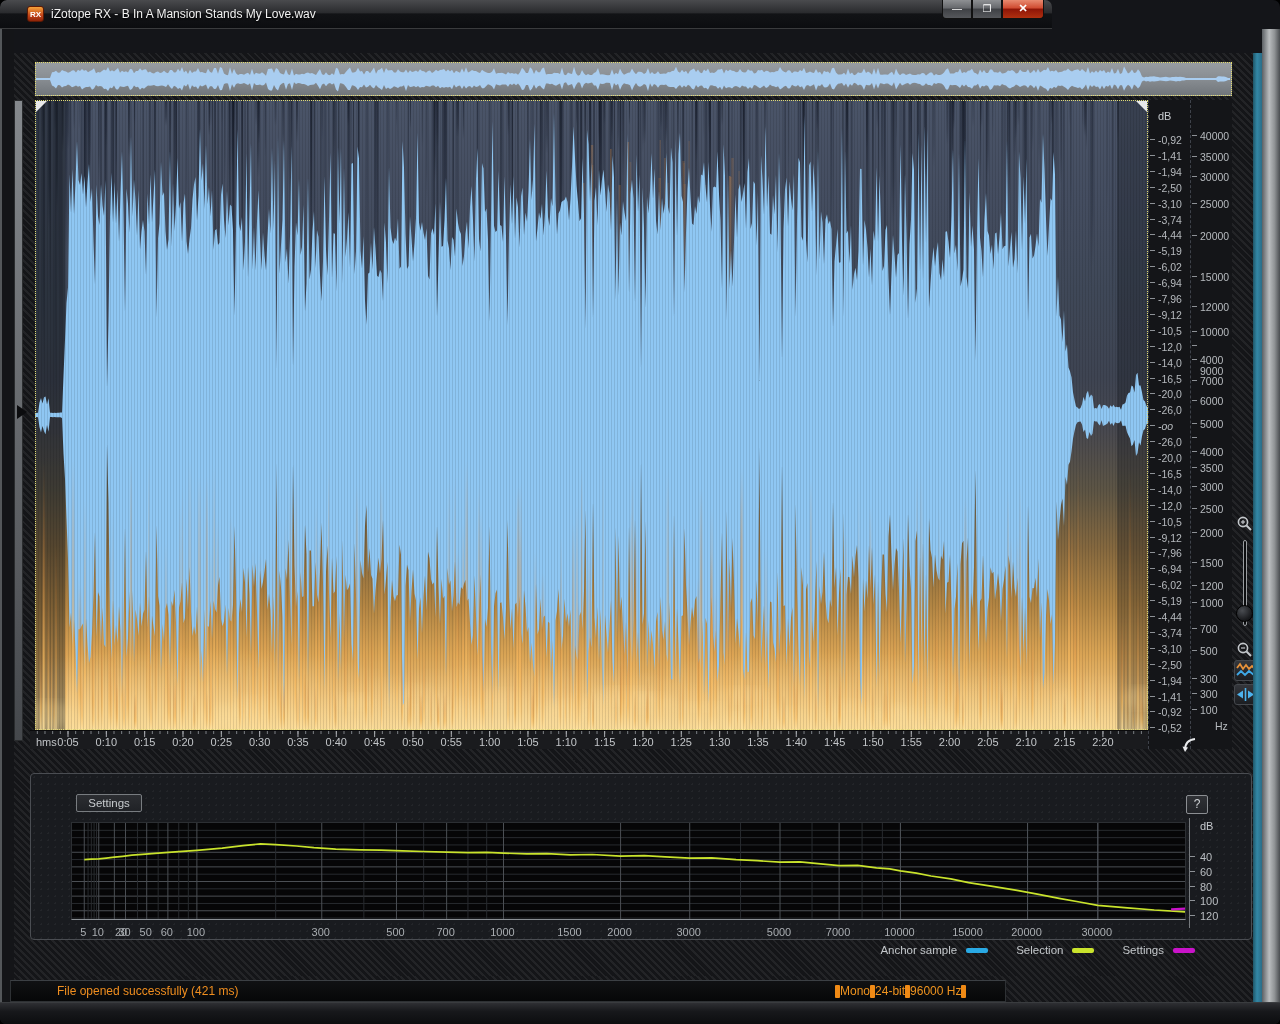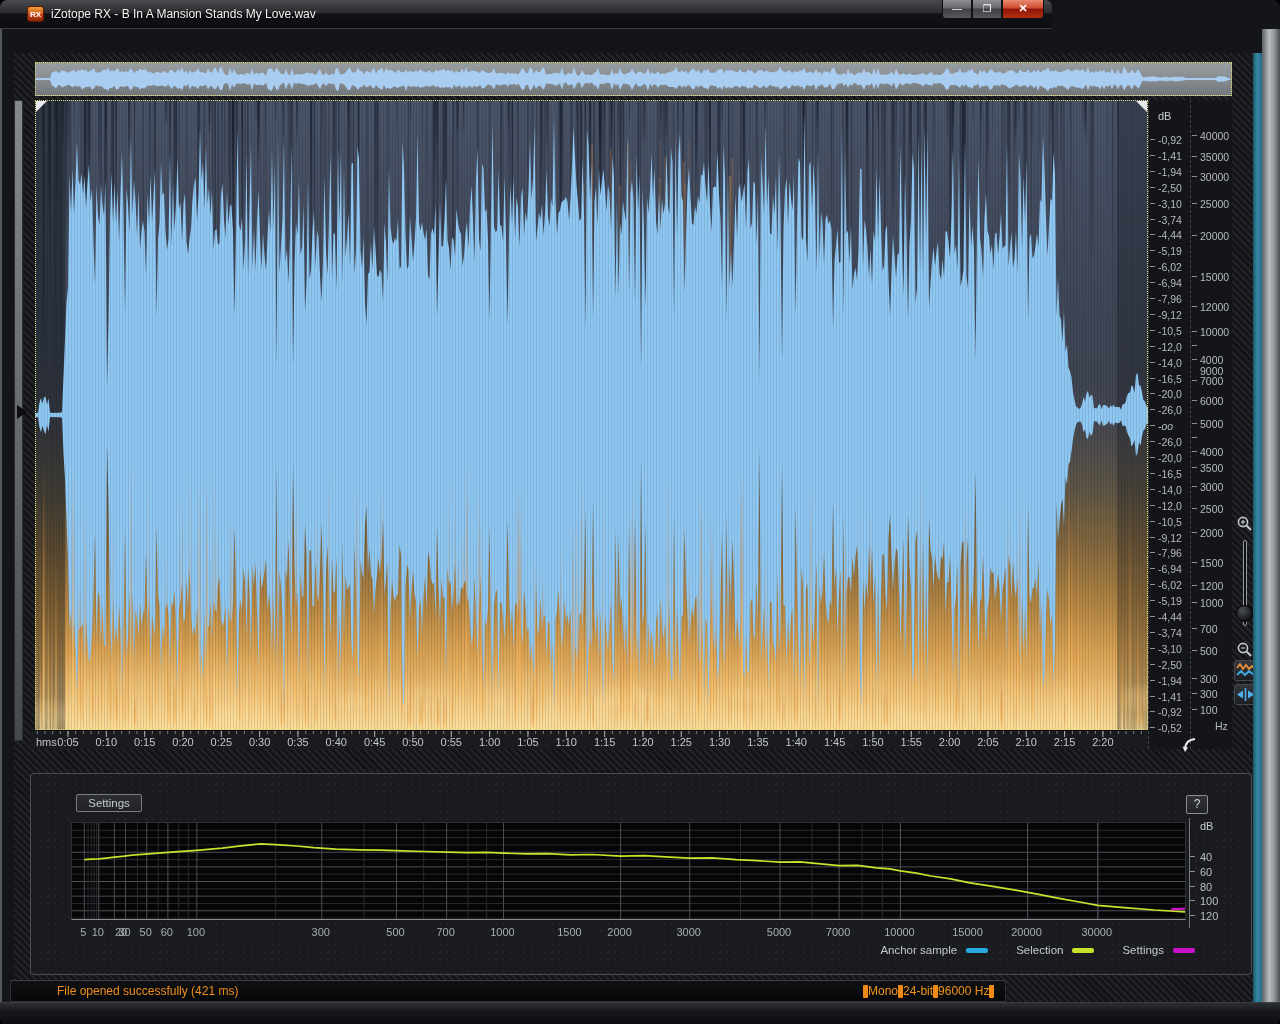--- a/index.html
+++ b/index.html
@@ -100,21 +100,21 @@
   #teal-stripe { position:absolute; left:1253px; top:53px; width:9px; height:949px;
     background:linear-gradient(90deg, #1f5668, #3387a5 45%, #2a6d88); }
   #left-frame { position:absolute; left:0; top:29px; width:14px; height:973px;
     background:linear-gradient(90deg, #54575a 0 2px, #141518 2px); }
 
   
   #sp-title { position:absolute; left:2px; top:699px; width:1251px; height:18px;
     background:linear-gradient(#54575c, #3a3d42 48%, #292c30 52%, #232629);
     color:#f4f5f6; font-size:12px; padding:2px 0 0 8px; border-bottom:1px solid #111; }
   #sp-body { position:absolute; left:2px; top:717px; width:1251px; height:206px; }
-  #sp-inner { position:absolute; left:28px; top:3px; width:1222px; height:202px;
+  #sp-inner { position:absolute; left:28px; top:3px; width:1222px; height:167px;
     background:#191b1f; border:1px solid #4a4d52; border-radius:4px;
     background-image:radial-gradient(rgba(255,255,255,0.045) 1px, transparent 1px);
     background-size:7px 7px; }
   #settings-btn { position:absolute; left:45px; top:20px; width:66px; height:18px;
     background:linear-gradient(#2c2e32,#202226); border:1px solid #787c80; border-radius:2px;
     color:#c6cacd; font-size:11.5px; text-align:center; line-height:16px; }
   #help-btn { position:absolute; left:1155px; top:21px; width:22px; height:19px;
     background:linear-gradient(#303236,#222428); border:1px solid #8b8e92; border-radius:2px;
     color:#cfd2d5; font-size:12px; text-align:center; line-height:17px; }
   #sp-plot { position:absolute; left:40px; top:48px; width:1115px; height:98px; background:#060607;
@@ -128,21 +128,21 @@
   #sp-freq-axis .flabel { position:absolute; top:2px; width:60px; margin-left:-30px; text-align:center;
     color:#a9adb1; font-size:11px; }
   #sp-legend { position:absolute; right:56px; top:170px; display:flex; gap:28px; align-items:center; }
   .leg-item { display:flex; align-items:center; gap:9px; color:#c3c7ca; font-size:11.5px; }
   .leg-swatch { width:22px; height:5px; border-radius:2px; }
 
   
   #statusbar { position:absolute; left:10px; top:980px; width:996px; height:22px;
     background:linear-gradient(#101113,#060708); border:1px solid #2e3134; border-top:1px solid #3c4044; }
   #status-msg { position:absolute; left:46px; top:3px; color:#f08e1f; font-size:12px; }
-  #status-right { position:absolute; left:852px; top:3px; display:flex; align-items:center; gap:0; }
+  #status-right { position:absolute; left:824px; top:3px; display:flex; align-items:center; gap:0; }
   #status-right .sval { color:#f0941f; font-size:12px; }
   .or-sep { width:5px; height:13px; background:#f08a15; border-radius:1px; }
 
   #bottom-frame { position:absolute; left:0; top:1002px; width:1280px; height:22px;
     background:linear-gradient(#2e2f33, #17181b 40%, #0c0d0f); border-radius:0 0 6px 6px;
     border-top:1px solid #3a3c3f; }
 </style>
 </head>
 <body>
 

